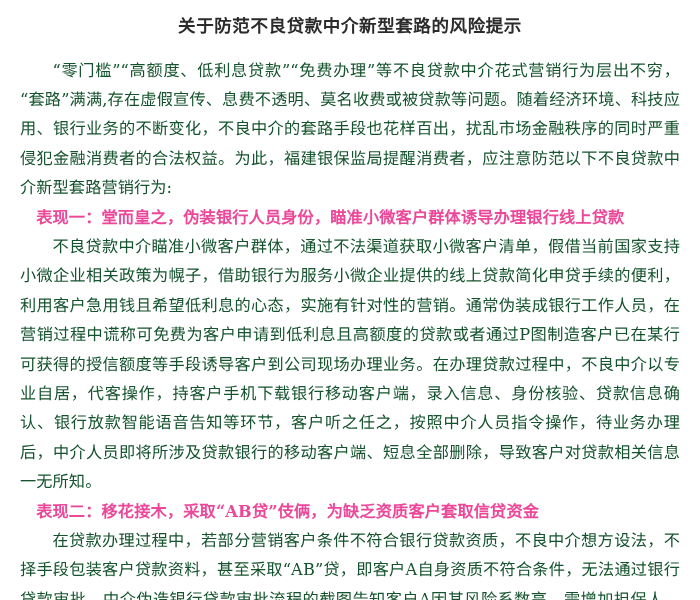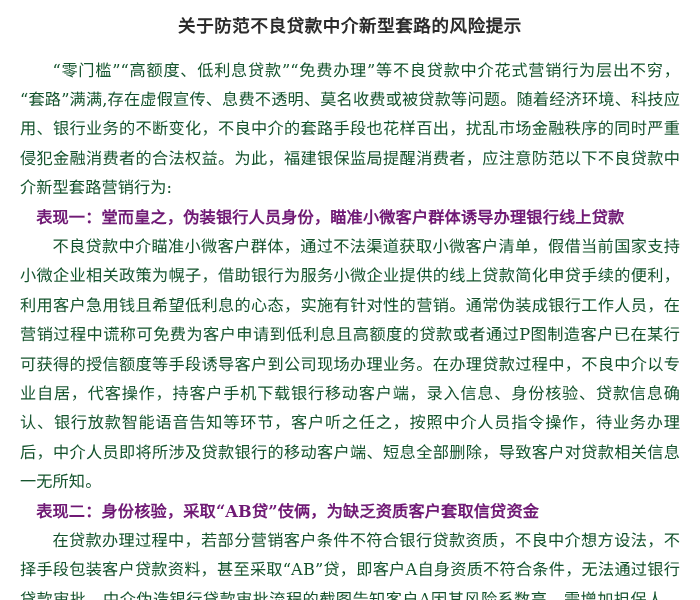--- a/index.html
+++ b/index.html
@@ -54,21 +54,21 @@
     margin-top: 20px;
   }
 
   .section-heading {
     font-size: 16.2px;
     line-height: 29.4px;
     font-weight: bold;
     text-indent: 1em;
     margin: 0;
     letter-spacing: 0.15px;
-    color: #701a75;
+    color: #ec4899;
     white-space: nowrap;
   }
 
   .section-block {
     margin: 0;
   }
 </style>
 </head>
 <body>
 
@@ -77,17 +77,17 @@
   <h1 class="doc-title">关于防范不良贷款中介新型套路的风险提示</h1>
 
   <p class="body-para intro-para">“零门槛”“高额度、低利息贷款”“免费办理”等不良贷款中介花式营销行为层出不穷，“套路”满满,存在虚假宣传、息费不透明、莫名收费或被贷款等问题。随着经济环境、科技应用、银行业务的不断变化，不良中介的套路手段也花样百出，扰乱市场金融秩序的同时严重侵犯金融消费者的合法权益。为此，福建银保监局提醒消费者，应注意防范以下不良贷款中介新型套路营销行为:</p>
 
   <div class="section-block">
     <h2 class="section-heading">表现一：堂而皇之，伪装银行人员身份，瞄准小微客户群体诱导办理银行线上贷款</h2>
     <p class="body-para">不良贷款中介瞄准小微客户群体，通过不法渠道获取小微客户清单，假借当前国家支持小微企业相关政策为幌子，借助银行为服务小微企业提供的线上贷款简化申贷手续的便利，利用客户急用钱且希望低利息的心态，实施有针对性的营销。通常伪装成银行工作人员，在营销过程中谎称可免费为客户申请到低利息且高额度的贷款或者通过P图制造客户已在某行可获得的授信额度等手段诱导客户到公司现场办理业务。在办理贷款过程中，不良中介以专业自居，代客操作，持客户手机下载银行移动客户端，录入信息、身份核验、贷款信息确认、银行放款智能语音告知等环节，客户听之任之，按照中介人员指令操作，待业务办理后，中介人员即将所涉及贷款银行的移动客户端、短息全部删除，导致客户对贷款相关信息一无所知。</p>
   </div>
 
   <div class="section-block">
-    <h2 class="section-heading">表现二：身份核验，采取“AB贷”伎俩，为缺乏资质客户套取信贷资金</h2>
+    <h2 class="section-heading">表现二：移花接木，采取“AB贷”伎俩，为缺乏资质客户套取信贷资金</h2>
     <p class="body-para">在贷款办理过程中，若部分营销客户条件不符合银行贷款资质，不良中介想方设法，不择手段包装客户贷款资料，甚至采取“AB”贷，即客户A自身资质不符合条件，无法通过银行贷款审批，中介伪造银行贷款审批流程的截图告知客户A因其风险系数高，需增加担保人，极力说服客户A寻找资质较好的客户B为其担保，在实际贷款办理中，不良中介并未为客户A申请贷款，而是使用客户B的身份信息申请贷款，借款人实质为B，但贷款资金却由客户A使用，客户B直至被银行催收才知本人是借款人而非担保人，中介公司会将矛头直指是银行端的审批问题，并煽动客户与银行对质，极易引发矛盾纠纷。</p>
   </div>
 
 </div>
 
 </body></html>

